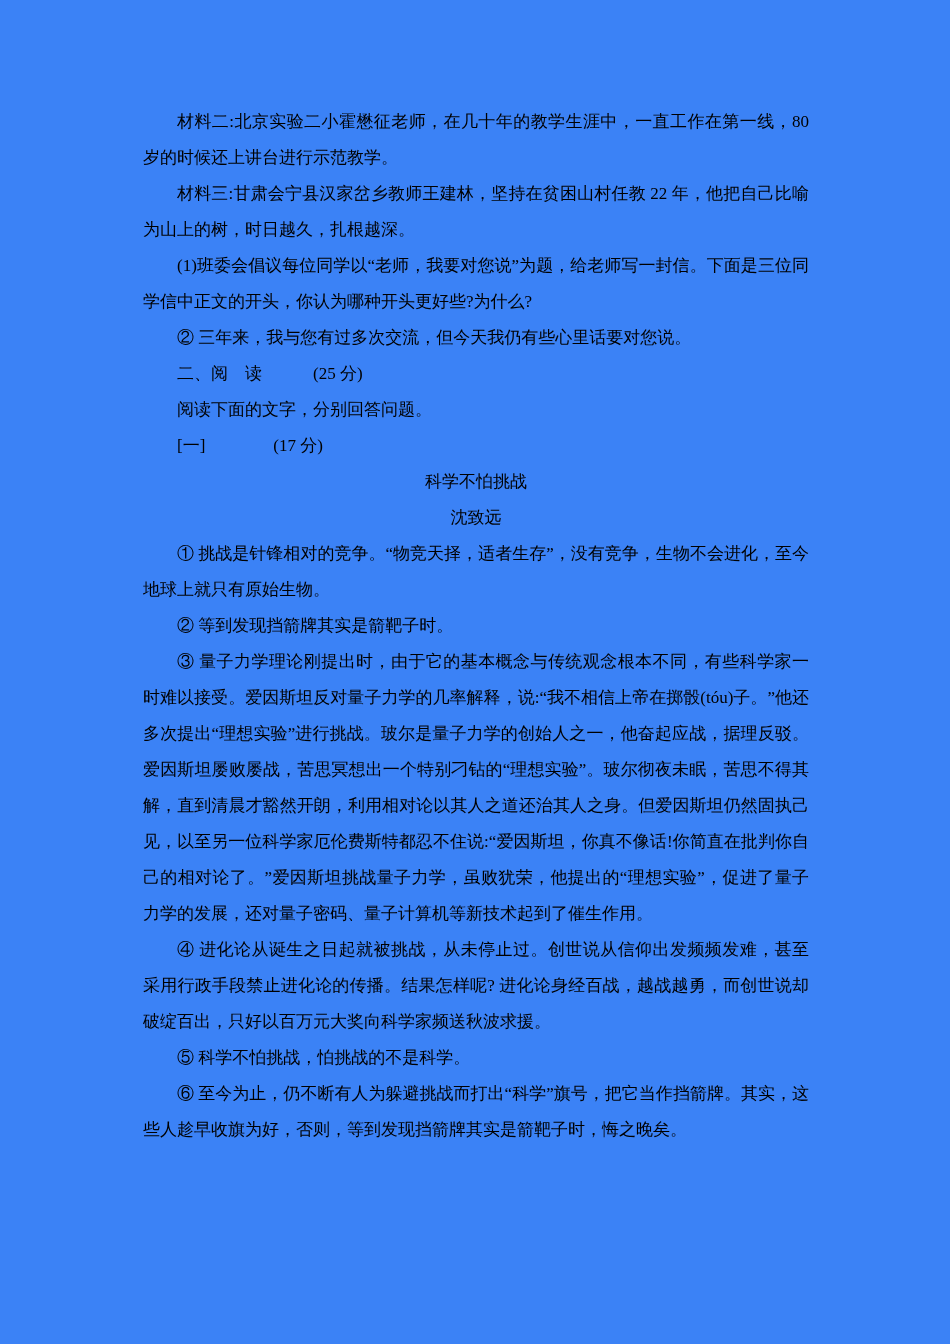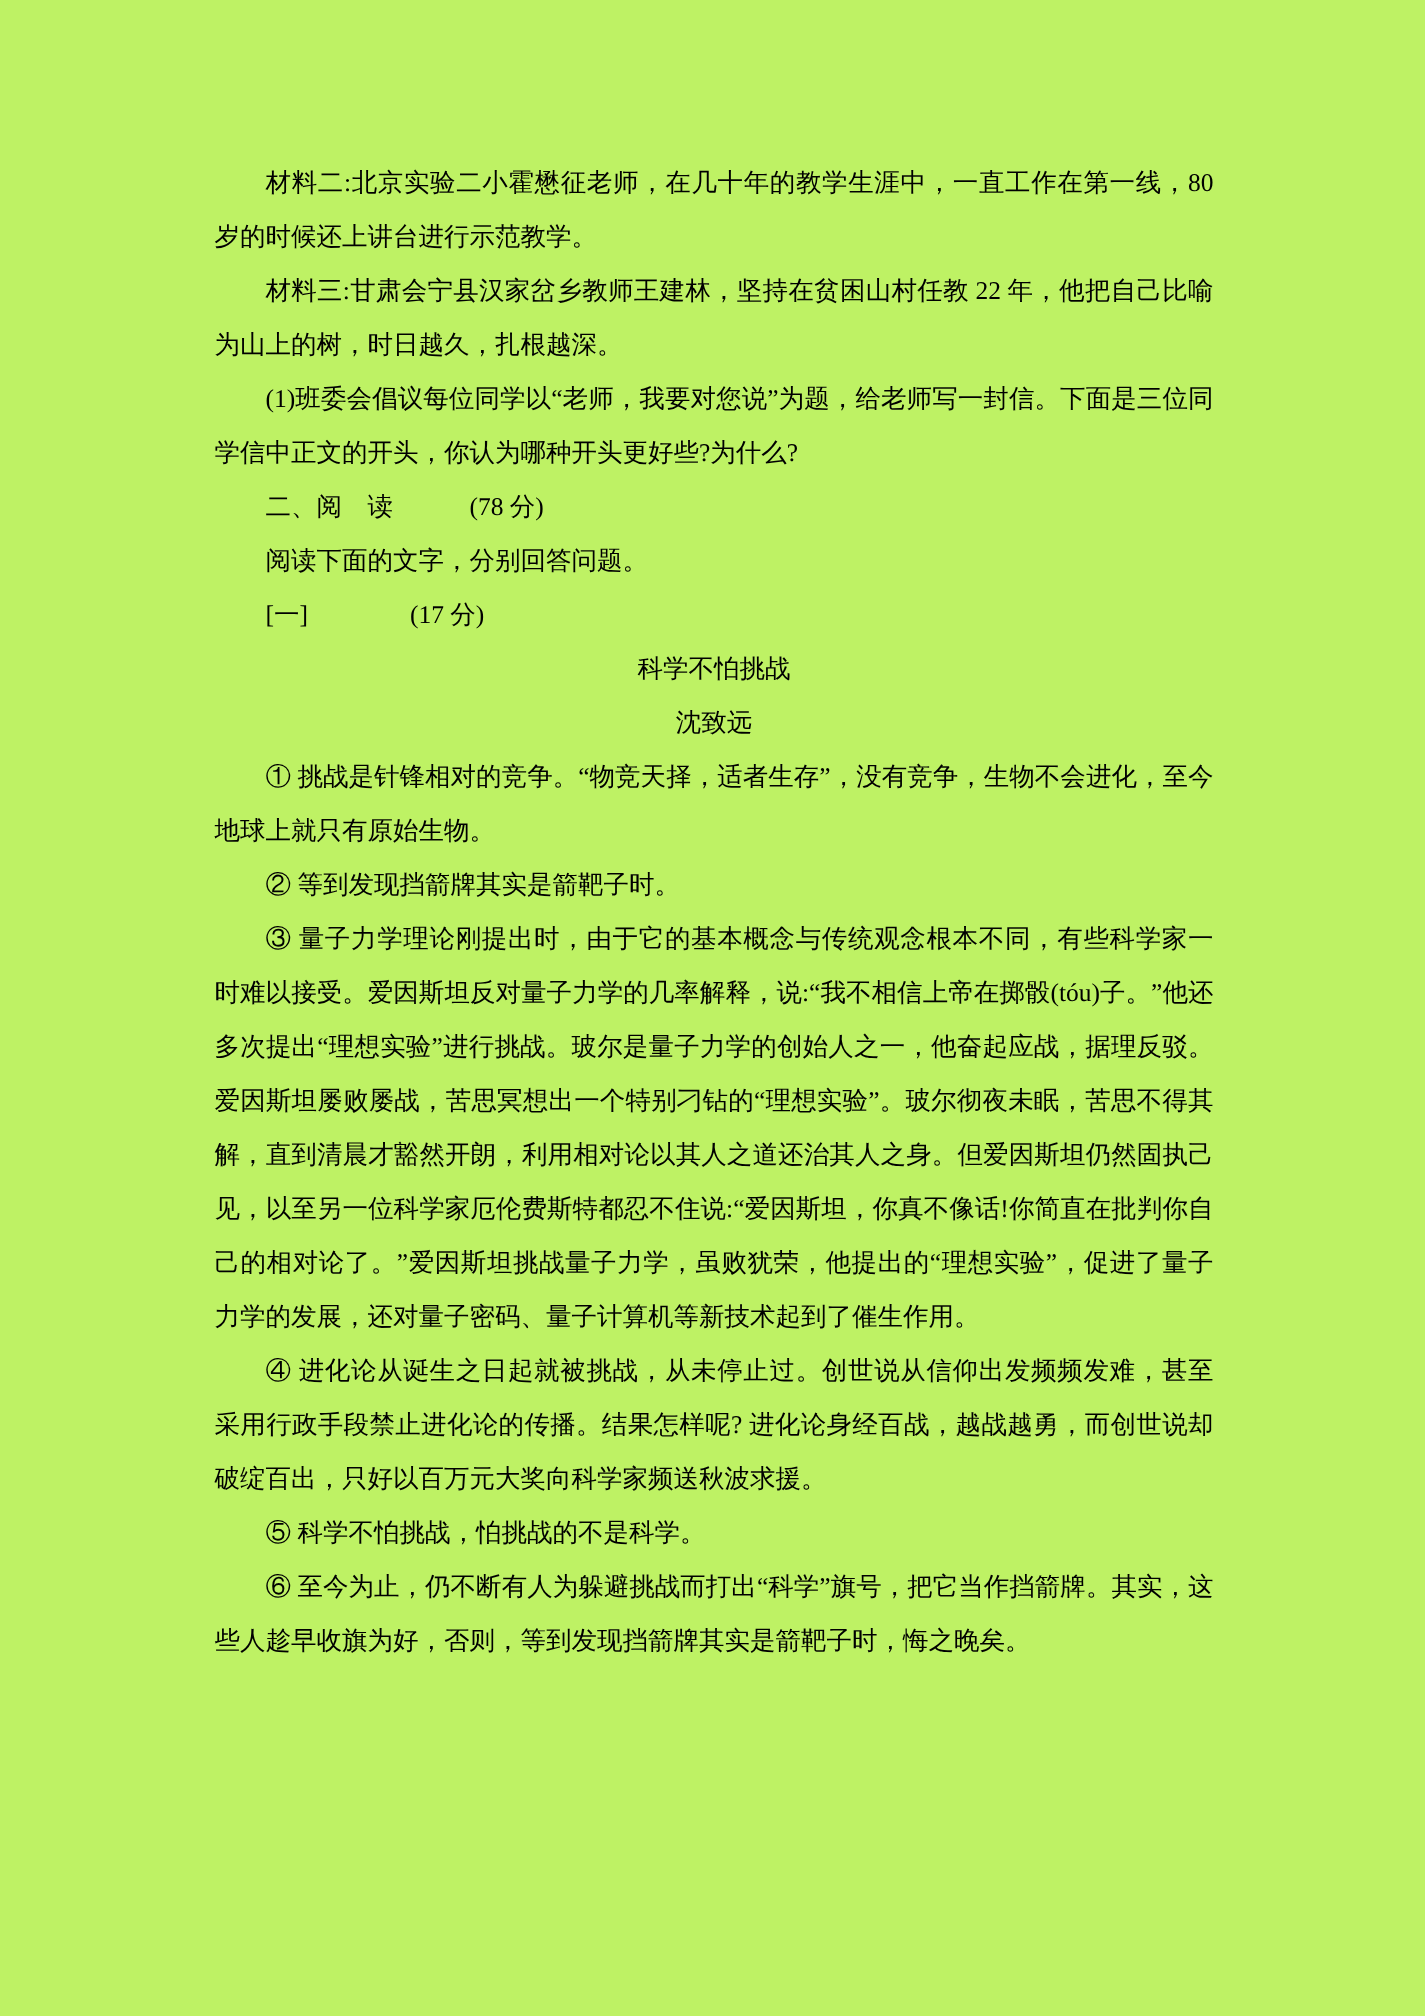--- a/index.html
+++ b/index.html
@@ -5,21 +5,21 @@
   html, body {
     margin: 0;
     padding: 0;
     background: #ffffff;
   }
   .page {
     position: relative;
     width: 950px;
     height: 1344px;
     margin: 0 auto;
-    background: #bef264;
+    background: #3b82f6;
     box-sizing: border-box;
     padding: 104px 141px 0 143px;
     font-family: "Liberation Serif", "DejaVu Serif", serif;
     font-size: 17px;
     line-height: 36px;
     color: #000000;
     overflow: hidden;
   }
   .para {
     margin: 0;
@@ -40,21 +40,22 @@
     text-align: center;
   }
 </style>
 </head>
 <body>
 
 <div class="page">
   <p class="para">材料二:北京实验二小霍懋征老师，在几十年的教学生涯中，一直工作在第一线，80 岁的时候还上讲台进行示范教学。</p>
   <p class="para">材料三:甘肃会宁县汉家岔乡教师王建林，坚持在贫困山村任教 22 年，他把自己比喻为山上的树，时日越久，扎根越深。</p>
   <p class="para">(1)班委会倡议每位同学以“老师，我要对您说”为题，给老师写一封信。下面是三位同学信中正文的开头，你认为哪种开头更好些?为什么?</p>
-  <p class="line">二、阅　读　　　(78 分)</p>
+  <p class="para">② 三年来，我与您有过多次交流，但今天我仍有些心里话要对您说。</p>
+  <p class="line">二、阅　读　　　(25 分)</p>
   <p class="para">阅读下面的文字，分别回答问题。</p>
   <p class="line">[一]　　　　(17 分)</p>
   <p class="center">科学不怕挑战</p>
   <p class="center">沈致远</p>
   <p class="para">① 挑战是针锋相对的竞争。“物竞天择，适者生存”，没有竞争，生物不会进化，至今地球上就只有原始生物。</p>
   <p class="para">② 等到发现挡箭牌其实是箭靶子时。</p>
   <p class="para">③ 量子力学理论刚提出时，由于它的基本概念与传统观念根本不同，有些科学家一时难以接受。爱因斯坦反对量子力学的几率解释，说:“我不相信上帝在掷骰(tóu)子。”他还多次提出“理想实验”进行挑战。玻尔是量子力学的创始人之一，他奋起应战，据理反驳。爱因斯坦屡败屡战，苦思冥想出一个特别刁钻的“理想实验”。玻尔彻夜未眠，苦思不得其解，直到清晨才豁然开朗，利用相对论以其人之道还治其人之身。但爱因斯坦仍然固执己见，以至另一位科学家厄伦费斯特都忍不住说:“爱因斯坦，你真不像话!你简直在批判你自己的相对论了。”爱因斯坦挑战量子力学，虽败犹荣，他提出的“理想实验”，促进了量子力学的发展，还对量子密码、量子计算机等新技术起到了催生作用。</p>
   <p class="para">④ 进化论从诞生之日起就被挑战，从未停止过。创世说从信仰出发频频发难，甚至采用行政手段禁止进化论的传播。结果怎样呢? 进化论身经百战，越战越勇，而创世说却破绽百出，只好以百万元大奖向科学家频送秋波求援。</p>
   <p class="para">⑤ 科学不怕挑战，怕挑战的不是科学。</p>
   <p class="para">⑥ 至今为止，仍不断有人为躲避挑战而打出“科学”旗号，把它当作挡箭牌。其实，这些人趁早收旗为好，否则，等到发现挡箭牌其实是箭靶子时，悔之晚矣。</p>

